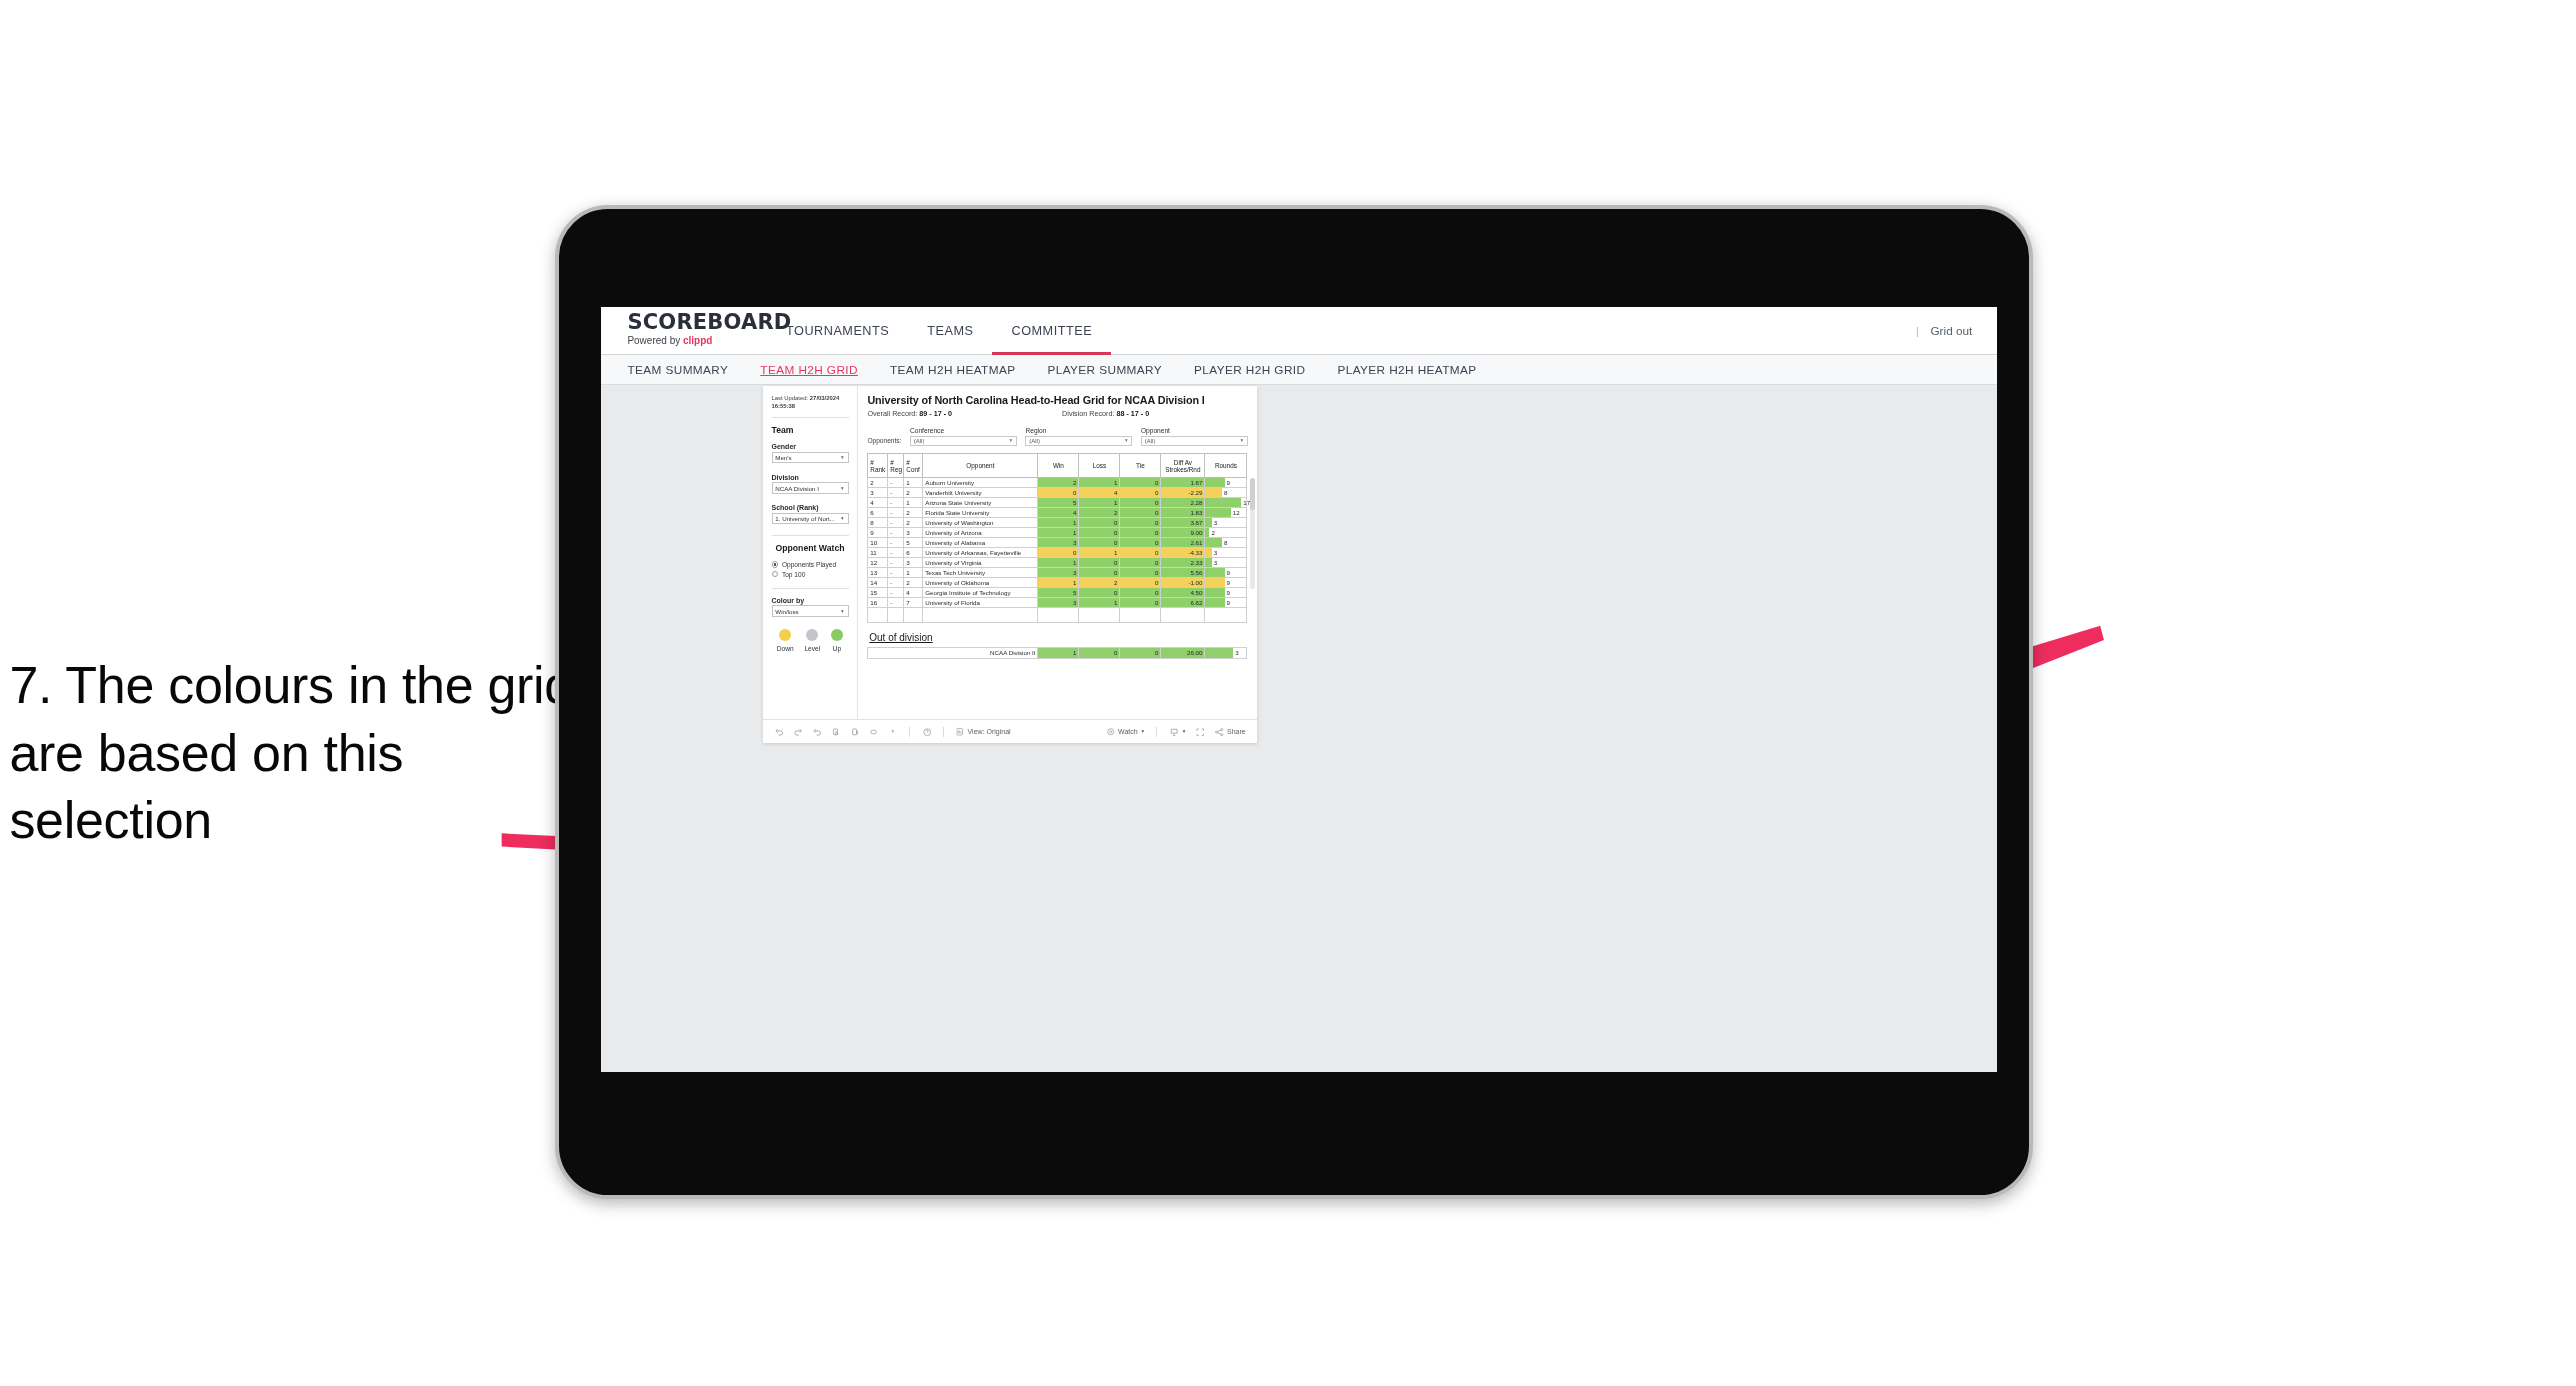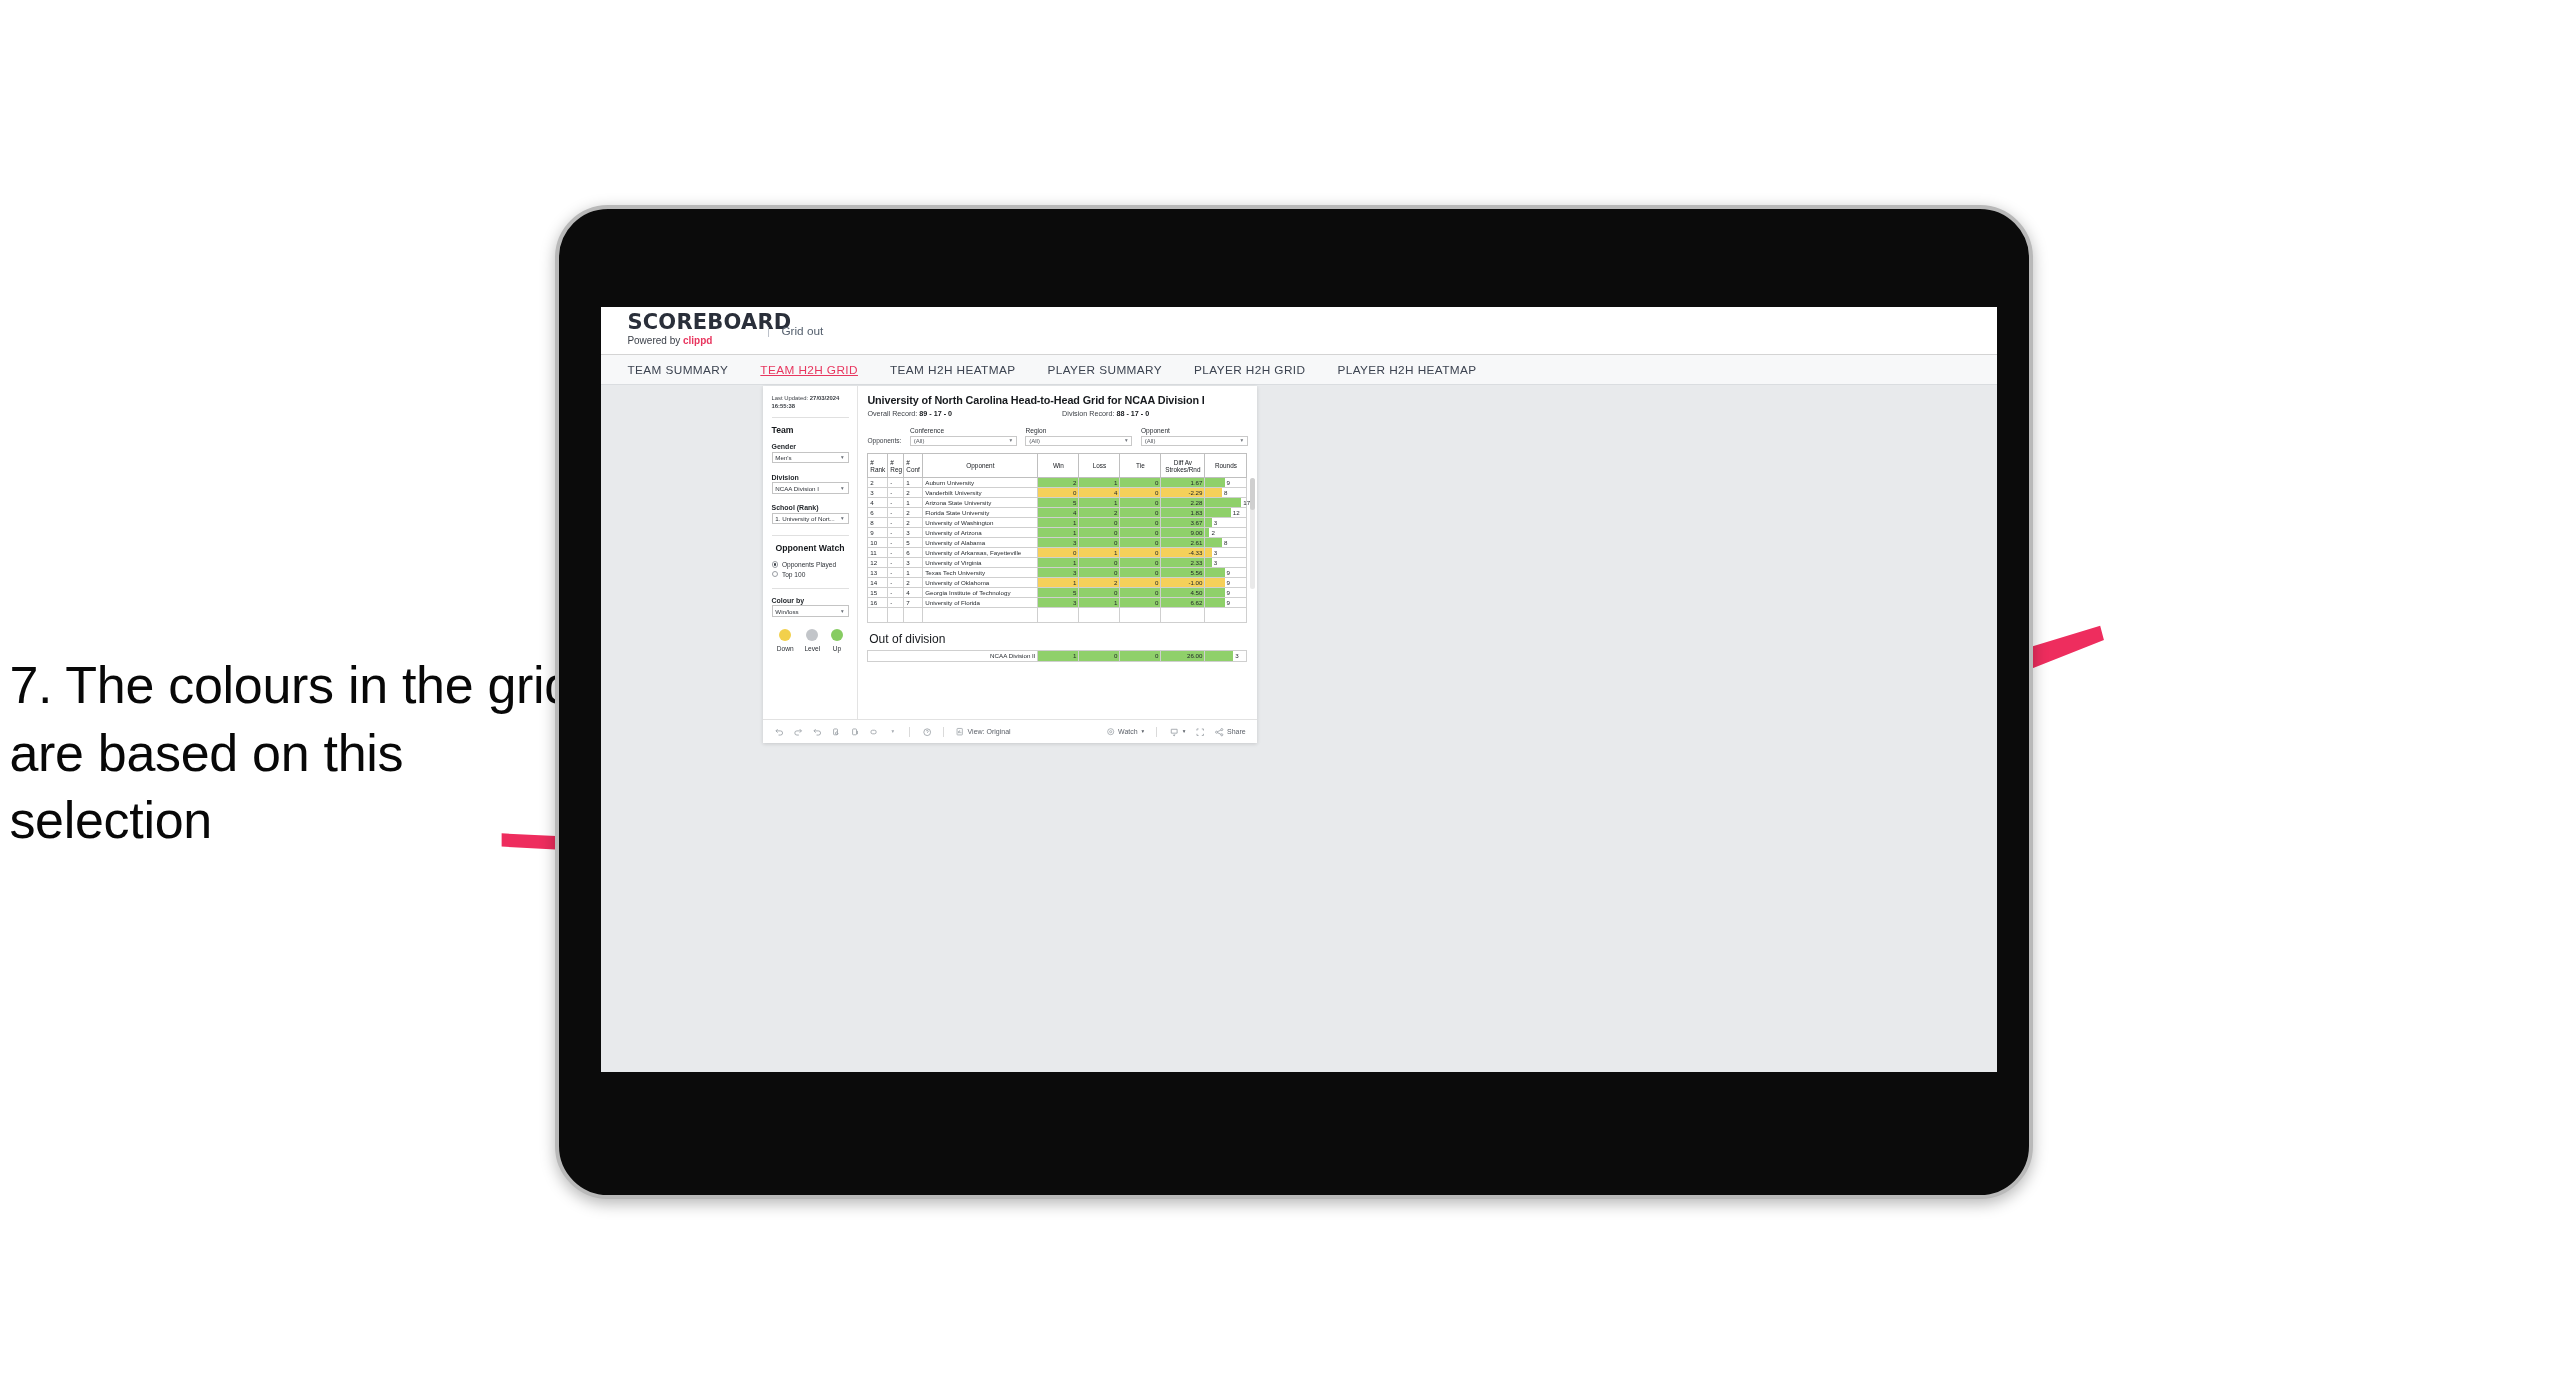--- a/index.html
+++ b/index.html
@@ -158,21 +158,21 @@
   .rndbar { position: absolute; left: 0; top: 0; bottom: 0; }
   .rndtxt { position: relative; padding-left: 1.9px; display: inline-block; }
   tr.blank td { height: 15px; background: #fff; }
 
   .scroller {
     position: absolute; right: -6.6px; top: 25.5px;
     width: 4.7px; height: 111px; background: #e9e9e9; border-radius: 2.8px;
   }
   .scroller .thumb { width: 4.7px; height: 32px; background: #cfcfcf; border-radius: 2.8px; }
 
-  .ood-title { font-size: 12px; color: #16191d; margin: 8.5px 0 3.8px 1.9px; }
+  .ood-title { font-size: 10px; color: #16191d; margin: 8.5px 0 3.8px 1.9px; text-decoration: underline; }
   table.ood { border-collapse: collapse; width: 374px; table-layout: fixed; font-size: 6.2px; color: #1f2328; }
   table.ood td { border: 0.9px solid #cfcfcf; padding: 0 1.9px; height: 11px; vertical-align: middle; }
 
   
   .viz-toolbar {
     height: 23.6px; border-top: 0.9px solid #e2e2e2; background: #fff;
     display: flex; align-items: center; padding: 0 11.3px;
     font-size: 7px; color: #8a8f96; gap: 8.5px;
   }
   .tb-ico { width: 10.4px; height: 10.4px; display: flex; align-items: center; justify-content: center; cursor: pointer; }
@@ -202,20 +202,25 @@
 
   <div id="tablet">
     <div id="screen">
 
       <div class="app-top">
         <div class="brand">
           <div class="brand-title">SCOREBOARD</div>
           <div class="brand-sub">
             <span>Powered by </span><span class="pink">clippd</span>
           </div>
+        </div>
+        <div class="topnav">
+          <div class="topnav-item">TOURNAMENTS</div>
+          <div class="topnav-item">TEAMS</div>
+          <div class="topnav-item active">COMMITTEE</div>
         </div>
         <div class="topright">
           <span class="sep">|</span>
           <span class="signout">Grid out</span>
         </div>
       </div>
 
       <div class="subnav">
         <div class="subnav-item">TEAM SUMMARY</div>
         <div class="subnav-item active">TEAM H2H GRID</div>

